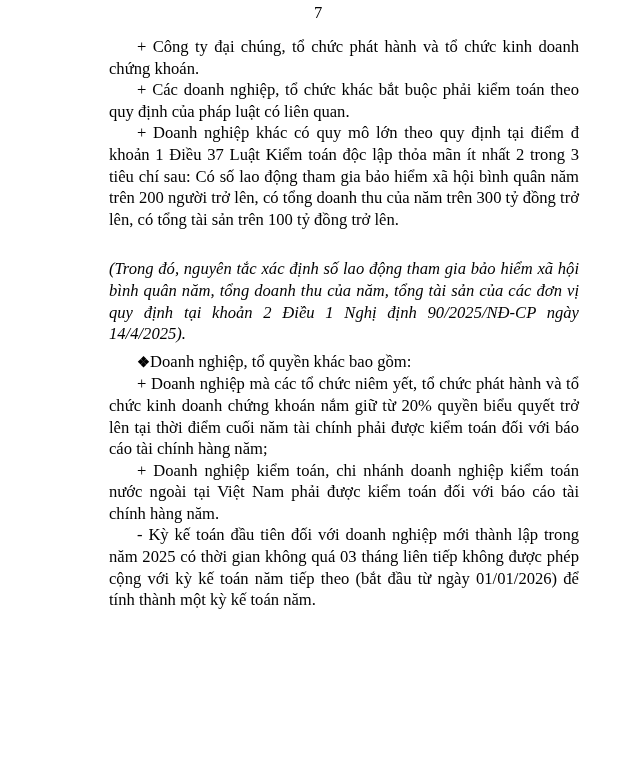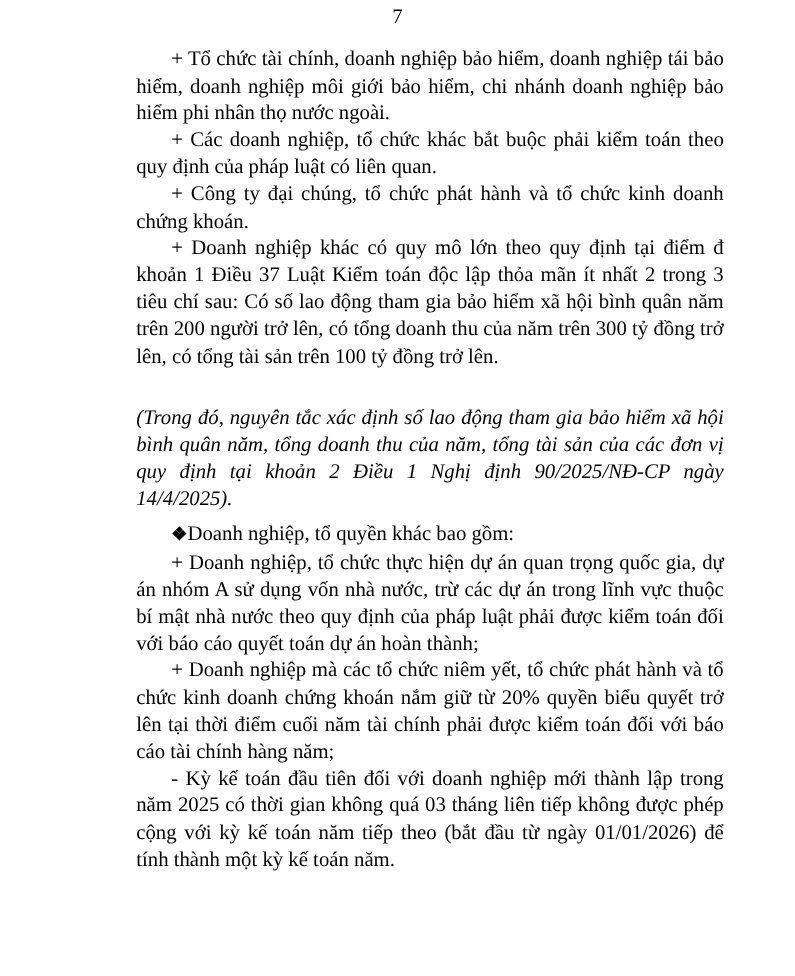--- a/index.html
+++ b/index.html
@@ -68,38 +68,37 @@
 </style>
 </head>
 <body>
 
 <div class="page">
 
   <div class="page-number">7</div>
 
   <div class="body-area">
 
-    <p class="para">+ Tổ chức tài chính, doanh nghiệp bảo hiểm, doanh nghiệp tái bảo hiểm, doanh nghiệp môi giới bảo hiểm, chi nhánh doanh nghiệp bảo hiểm phi nhân thọ nước ngoài.</p>
+
+    <p class="para">+ Công ty đại chúng, tổ chức phát hành và tổ chức kinh doanh chứng khoán.</p>
 
     <p class="para">+ Các doanh nghiệp, tổ chức khác bắt buộc phải kiểm toán theo quy định của pháp luật có liên quan.</p>
-
-    <p class="para">+ Công ty đại chúng, tổ chức phát hành và tổ chức kinh doanh chứng khoán.</p>
 
     <p class="para">+ Doanh nghiệp khác có quy mô lớn theo quy định tại điểm đ khoản 1 Điều 37 Luật Kiểm toán độc lập thỏa mãn ít nhất 2 trong 3 tiêu chí sau: Có số lao động tham gia bảo hiểm xã hội bình quân năm trên 200 người trở lên, có tổng doanh thu của năm trên 300 tỷ đồng trở lên, có tổng tài sản trên 100 tỷ đồng trở lên.</p>
 
     <p class="para italic noindent">(Trong đó, nguyên tắc xác định số lao động tham gia bảo hiểm xã hội bình quân năm, tổng doanh thu của năm, tổng tài sản của các đơn vị quy định tại khoản 2 Điều 1 Nghị định 90/2025/NĐ-CP ngày 14/4/2025).</p>
 
     <div class="spacer-sm"></div>
 
     <p class="para bullet-diamond"><span class="bullet-glyph">❖</span><span>Doanh nghiệp, tổ quyền khác bao gồm:</span></p>
 
 
-    <p class="para">+ Doanh nghiệp, tổ chức thực hiện dự án quan trọng quốc gia, dự án nhóm A sử dụng vốn nhà nước, trừ các dự án trong lĩnh vực thuộc bí mật nhà nước theo quy định của pháp luật phải được kiểm toán đối với báo cáo quyết toán dự án hoàn thành;</p>
 
 
     <p class="para">+ Doanh nghiệp mà các tổ chức niêm yết, tổ chức phát hành và tổ chức kinh doanh chứng khoán nắm giữ từ 20% quyền biểu quyết trở lên tại thời điểm cuối năm tài chính phải được kiểm toán đối với báo cáo tài chính hàng năm;</p>
 
+    <p class="para">+ Doanh nghiệp kiểm toán, chi nhánh doanh nghiệp kiểm toán nước ngoài tại Việt Nam phải được kiểm toán đối với báo cáo tài chính hàng năm.</p>
 
     <p class="para">- Kỳ kế toán đầu tiên đối với doanh nghiệp mới thành lập trong năm 2025 có thời gian không quá 03 tháng liên tiếp không được phép cộng với kỳ kế toán năm tiếp theo (bắt đầu từ ngày 01/01/2026) để tính thành một kỳ kế toán năm.</p>
 
   </div>
 
 </div>
 
 </body></html>

